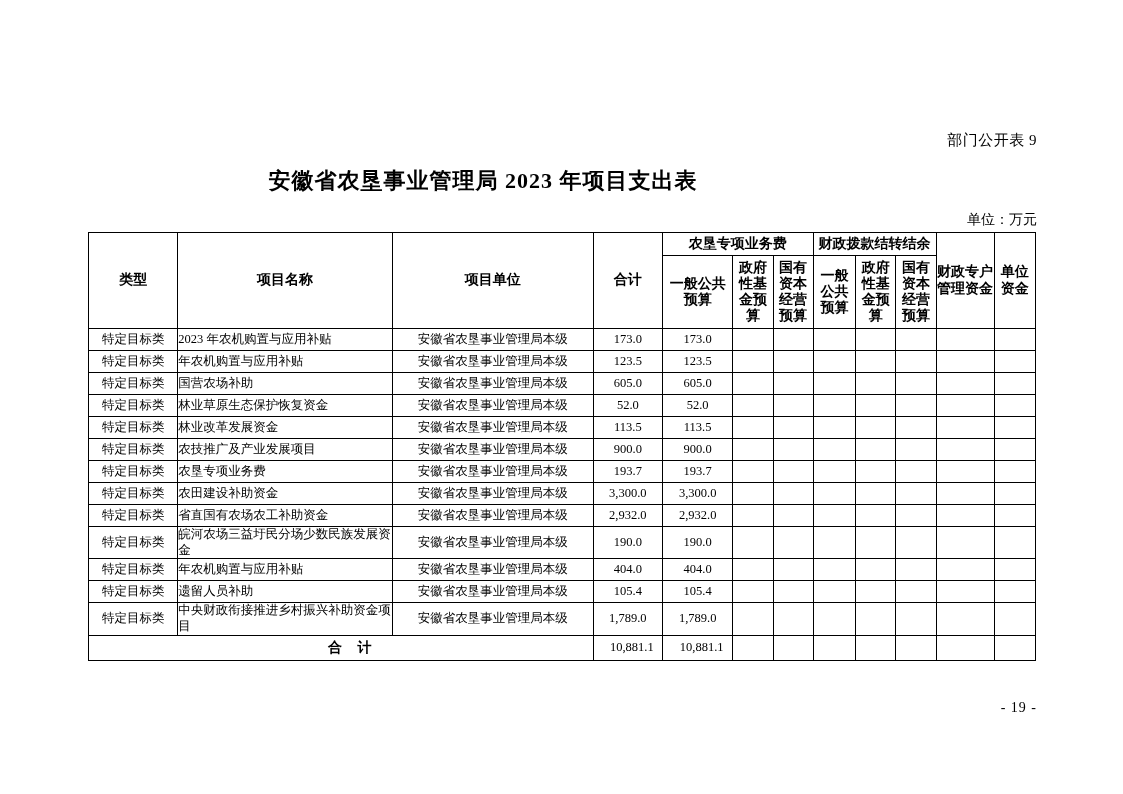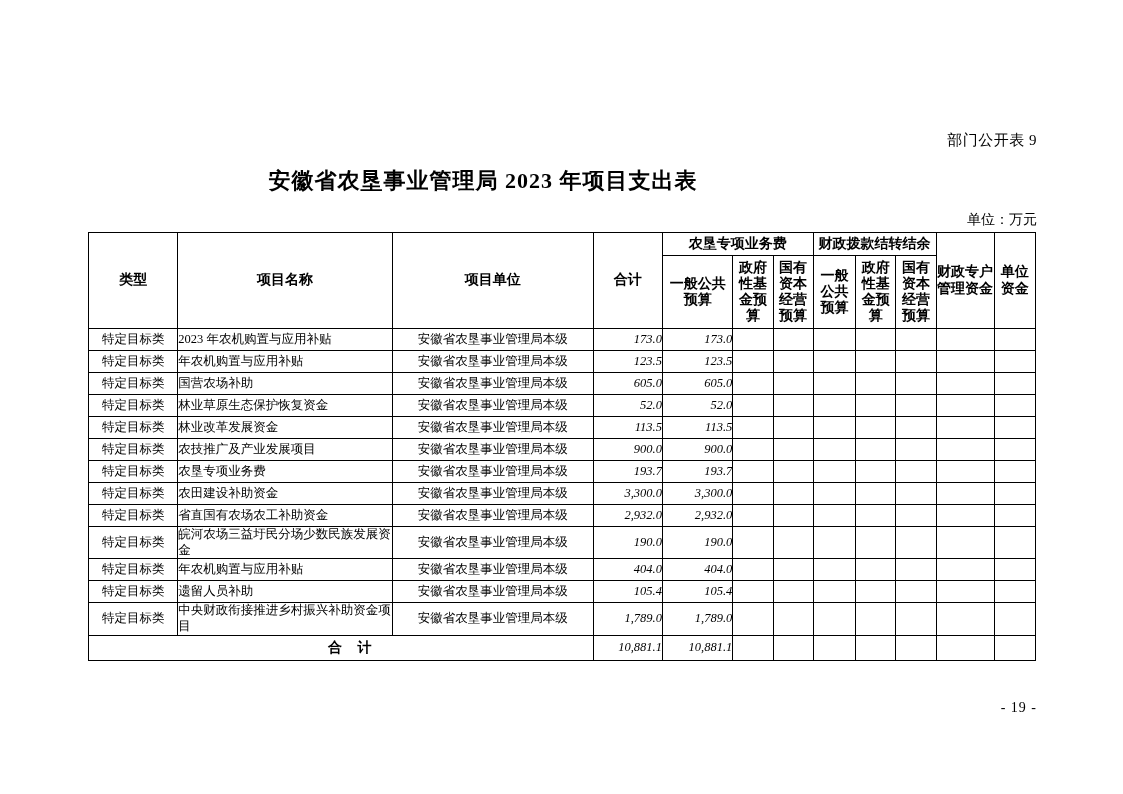--- a/index.html
+++ b/index.html
@@ -102,24 +102,23 @@
     font-size: 12.5px;
     padding: 3px 5px;
     line-height: 1.25;
   }
   td.c-unit {
     text-align: center;
     font-size: 12.5px;
     padding: 3px 2px;
   }
   td.c-num {
-    text-align: right;
+    text-align: center;
     font-size: 12.5px;
     padding: 3px 6px 3px 2px;
-    font-style: italic;
   }
   td.c-blank {
     text-align: center;
   }
   tr.total-row td {
     font-weight: bold;
     font-size: 14px;
     height: 24px;
   }
   tr.total-row td.total-label {

